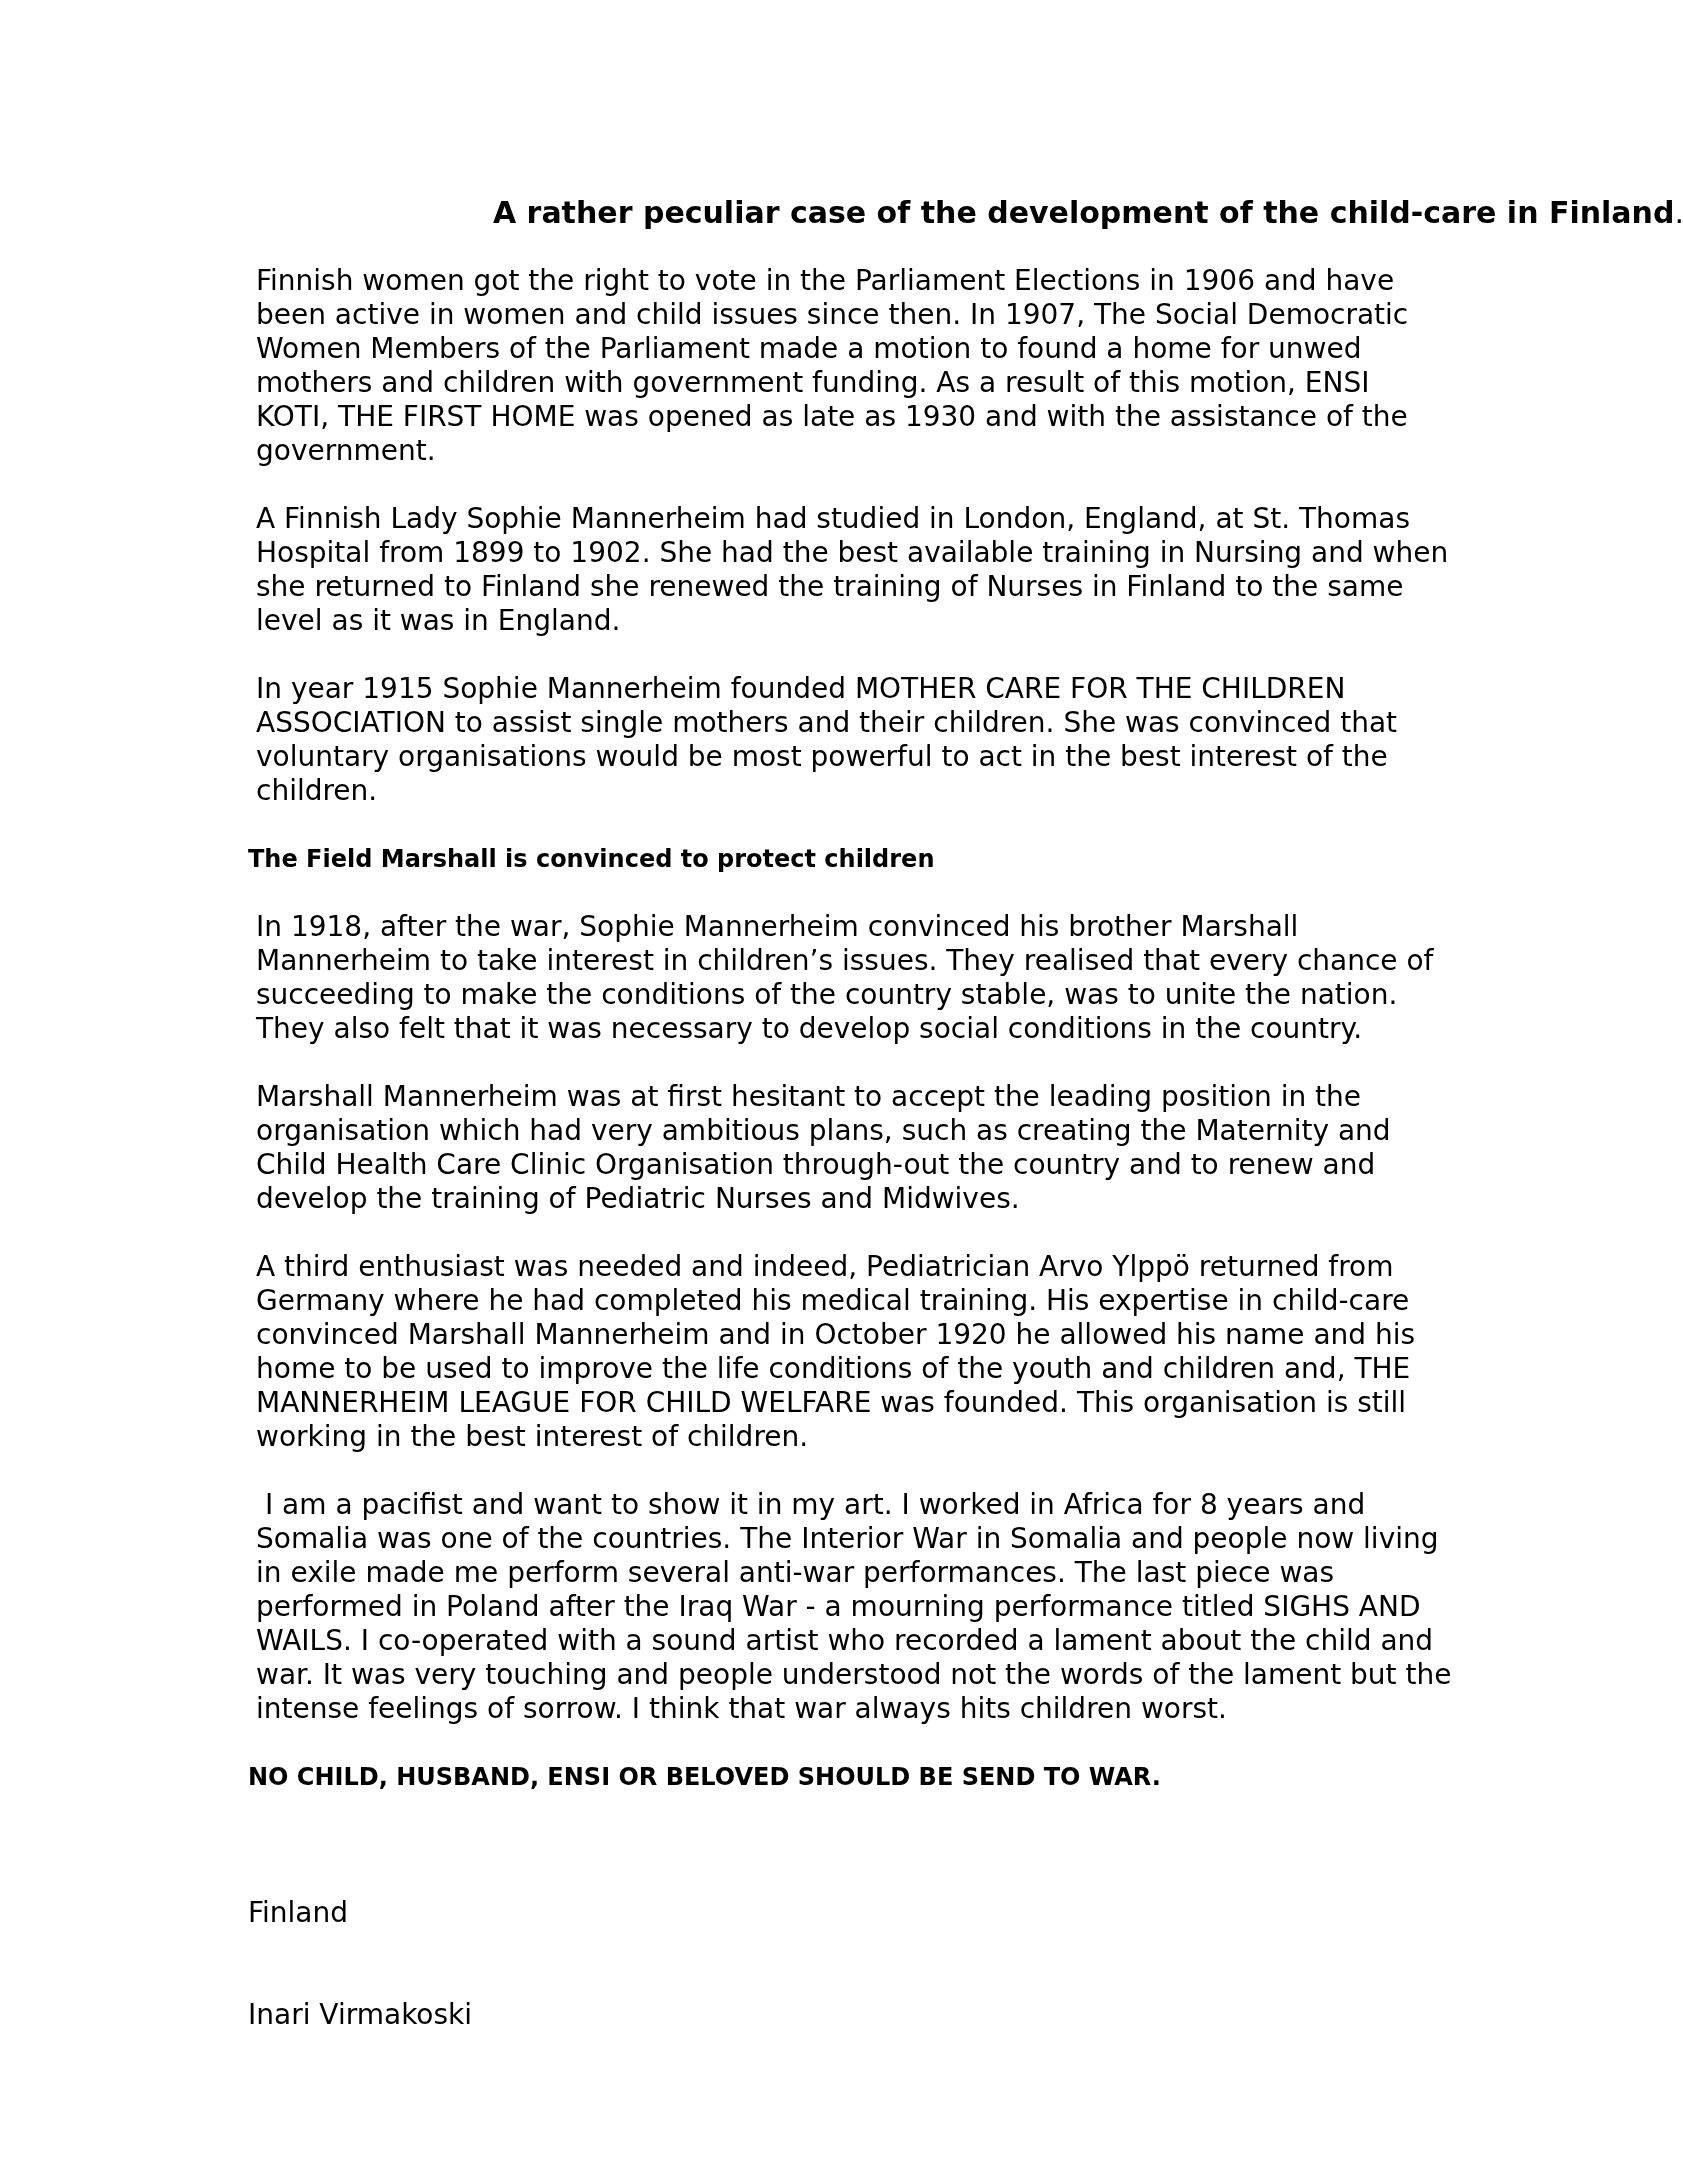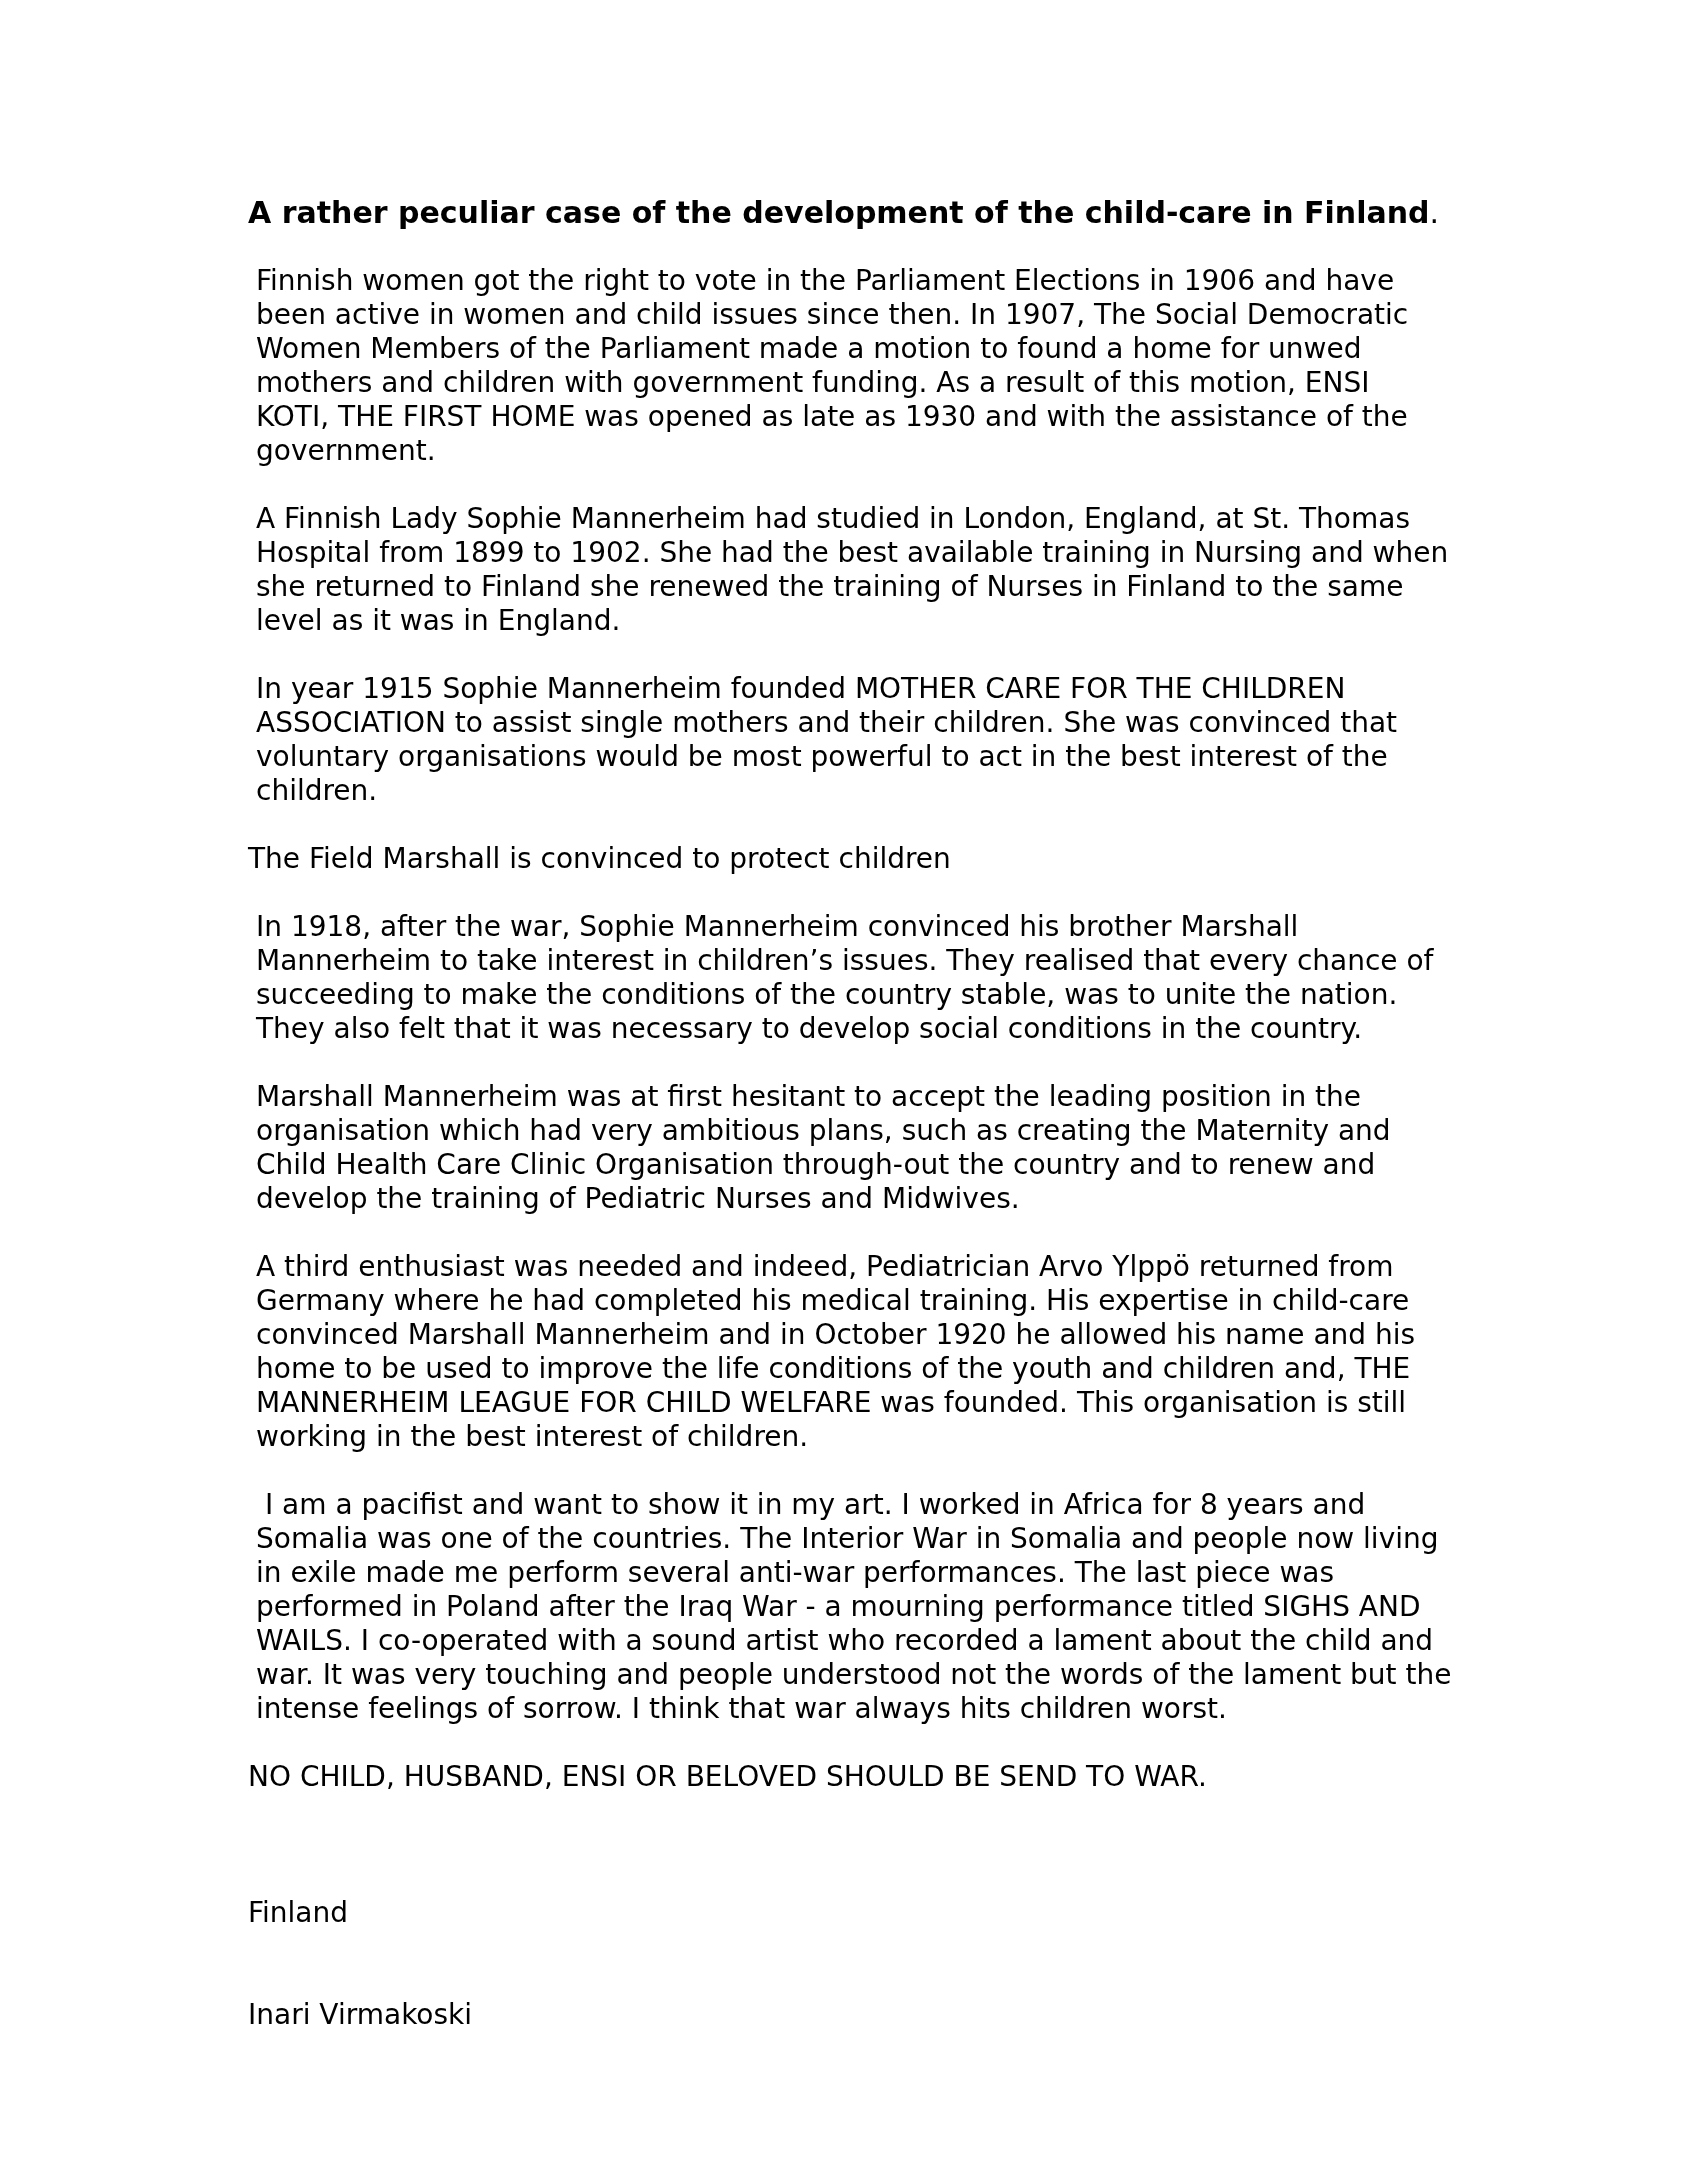--- a/index.html
+++ b/index.html
@@ -19,35 +19,36 @@
     left: 248px;
     top: 196px;
     width: 1436px;
   }
   .doc-title {
     font-size: 30px;
     line-height: 34px;
     font-weight: bold;
     margin: 0 0 34px 0;
     white-space: pre-wrap;
+    text-align: right;
   }
   .doc-title .title-dot {
     font-weight: normal;
   }
   .para {
     font-size: 28px;
     line-height: 34px;
     font-weight: normal;
     margin: 0 0 34px 8px;
     white-space: pre-wrap;
   }
   .heading {
-    font-size: 28px;
+    font-size: 24px;
     line-height: 34px;
-    font-weight: normal;
+    font-weight: bold;
     margin: 0 8px 34px 0;
     white-space: pre-wrap;
   }
   .signature {
     font-size: 28px;
     line-height: 34px;
     font-weight: normal;
     white-space: pre-wrap;
   }
 </style>

